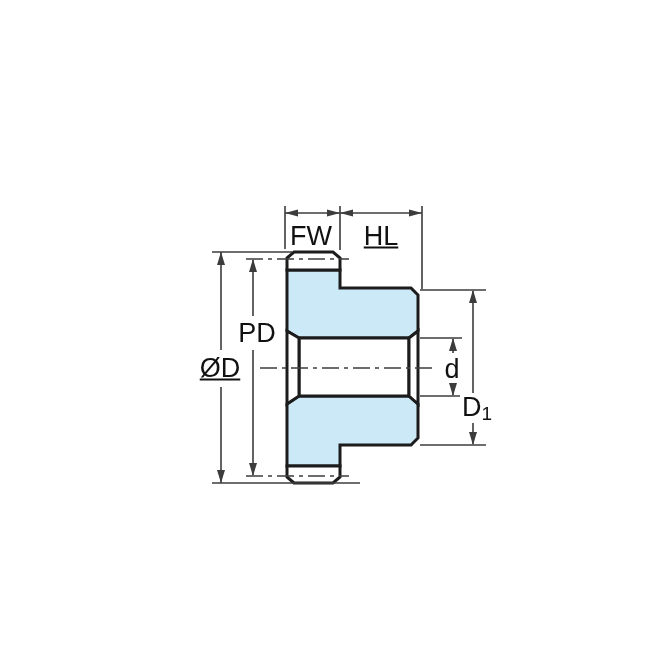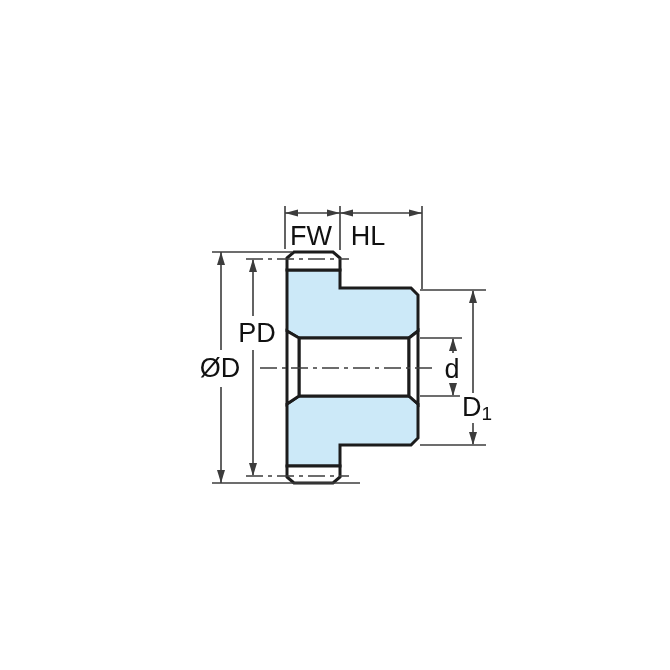--- a/index.html
+++ b/index.html
@@ -107,19 +107,19 @@
       <polygon class="arrow" points="253,259 249,272 257,272"></polygon>
       <polygon class="arrow" points="253,476 249,463 257,463"></polygon>
       <polygon class="arrow" points="453,338 449,351 457,351"></polygon>
       <polygon class="arrow" points="453,396 449,383 457,383"></polygon>
       <polygon class="arrow" points="473,290 469,303 477,303"></polygon>
       <polygon class="arrow" points="473,445 469,432 477,432"></polygon>
     </g>
   </svg>
 
   <div class="lbl" style="left:311px;top:236px;">FW</div>
-  <div class="lbl" style="left:368px;top:236px;">HL</div>
+  <div class="lbl" style="left:381px;top:236px;text-decoration:underline;">HL</div>
   <div class="lbl" style="left:257px;top:333px;">PD</div>
-  <div class="lbl" style="left:220px;top:368px;">ØD</div>
+  <div class="lbl" style="left:220px;top:368px;text-decoration:underline;">ØD</div>
   <div class="lbl" style="left:452px;top:369px;">d</div>
   <div class="lbl" style="left:477px;top:408px;"><span>D</span><span class="sub">1</span></div>
 
 </div>
 
 </body></html>

